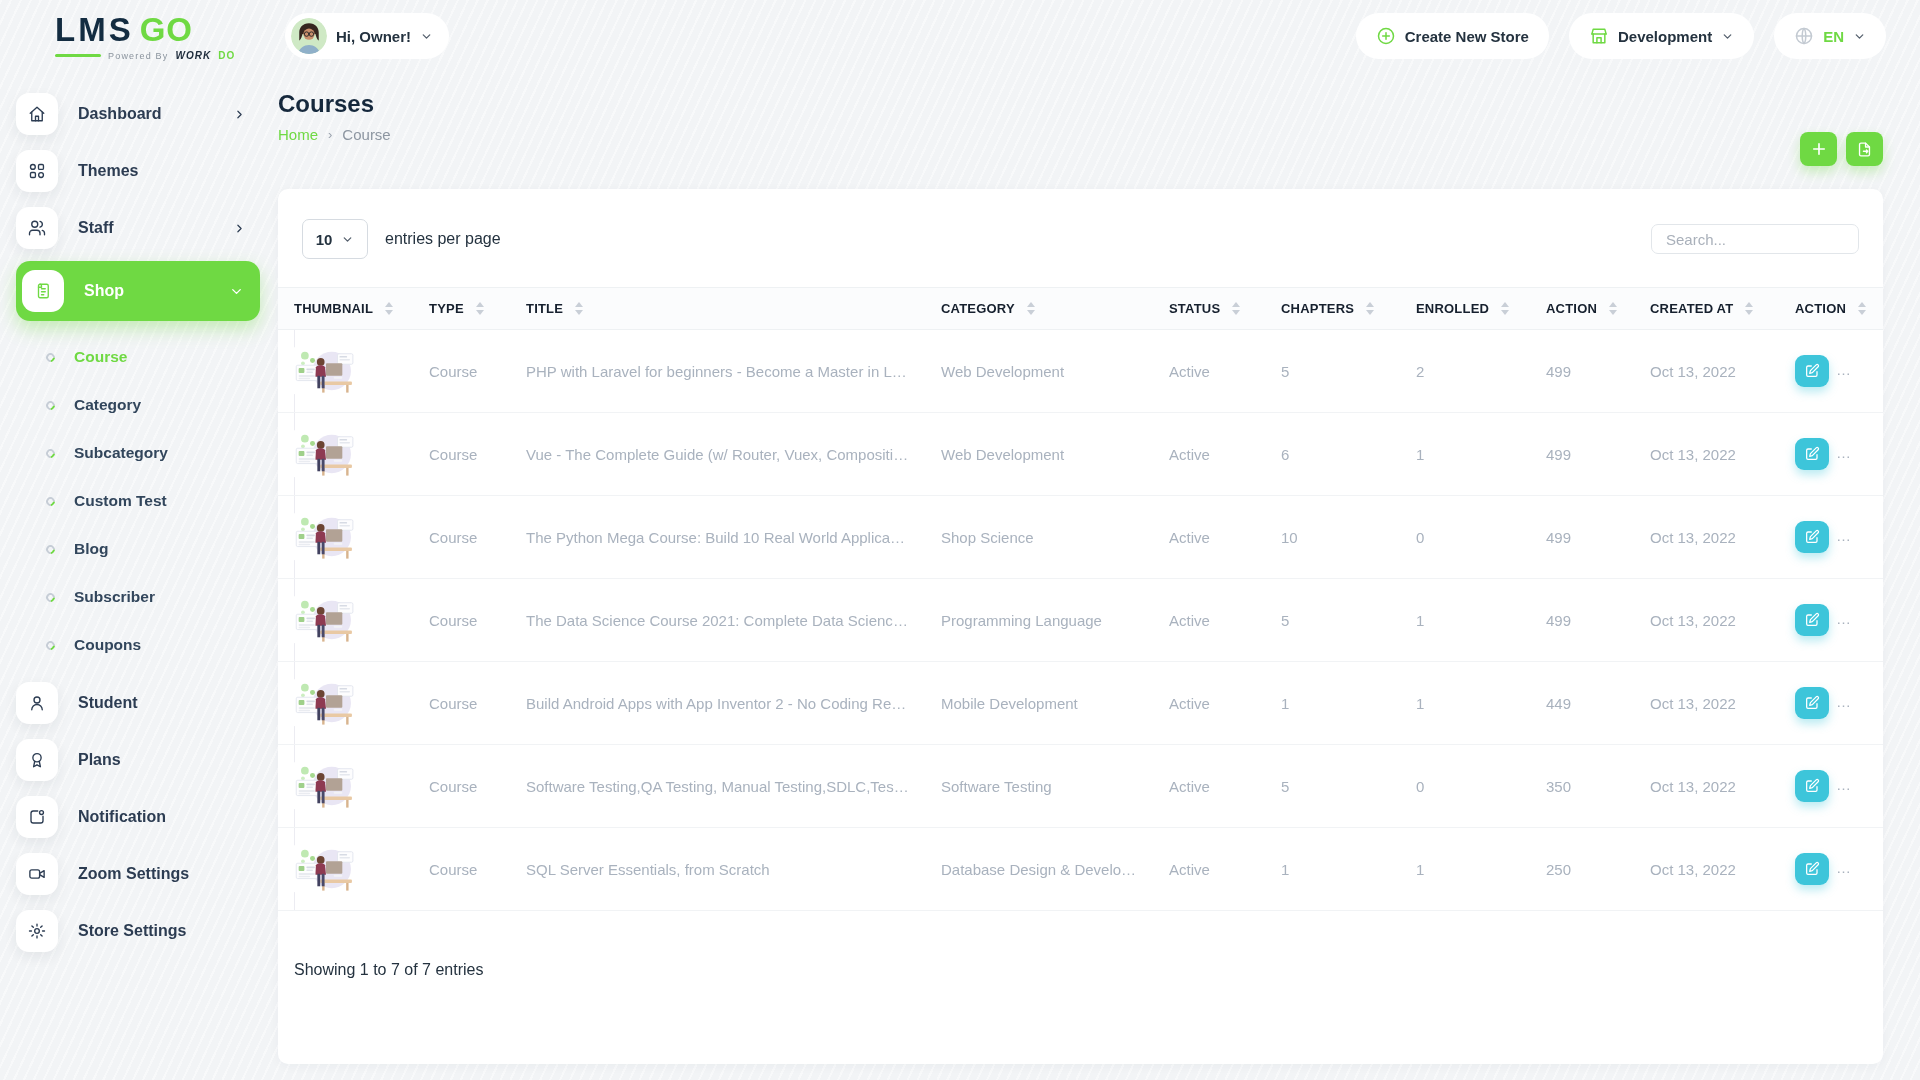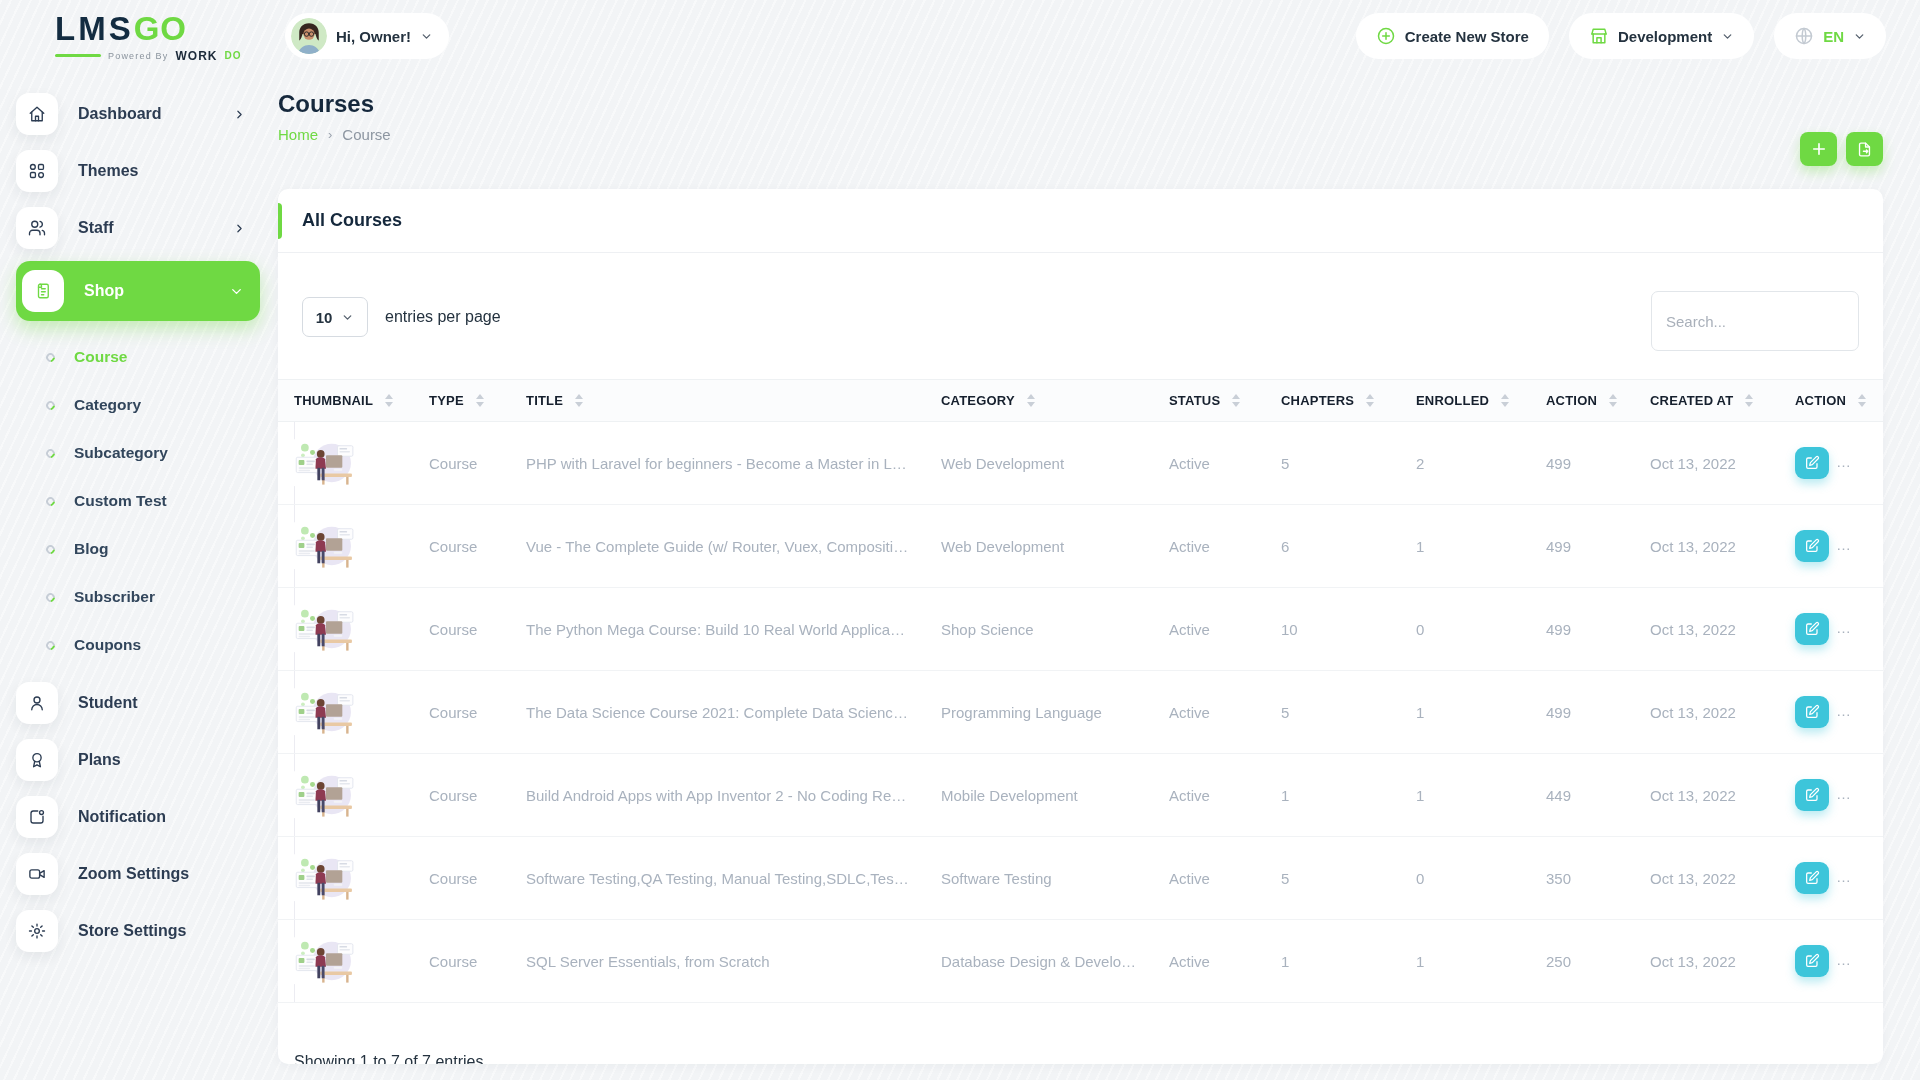--- a/index.html
+++ b/index.html
@@ -8,27 +8,27 @@
     font-family: "Liberation Sans", "DejaVu Sans", sans-serif;
     background-color:#f2f4f6;
     background-image: repeating-linear-gradient(115deg, rgba(255,255,255,.45) 0 2px, rgba(255,255,255,0) 2px 9px);
     position:relative; overflow:hidden; color:#24323f;
   }
   svg { display:block; }
 
   
   .app-header { display:flex; align-items:center; height:72px; padding:0 34px 0 55px; }
   .logo-block { width:230px; }
-  .logo-line1 { display:flex; align-items:baseline; }
+  .logo-line1 { display:flex; align-items:baseline; gap:6px; }
   .logo-dark { font-size:33px; font-weight:800; letter-spacing:3px; color:#132c41; }
   .logo-green { font-size:33px; font-weight:800; letter-spacing:1px; color:#6fd943; }
   .powered { display:flex; align-items:center; gap:7px; margin-top:1px; }
   .powered-line { width:46px; height:3.5px; background:#6fd943; border-radius:2px; }
   .powered-prefix { font-size:9px; letter-spacing:1.2px; color:#8b949e; font-weight:400; }
-  .powered-dark { font-size:12px; font-weight:800; letter-spacing:1px; color:#1c2a3a; }
+  .powered-dark { font-size:10px; font-weight:800; letter-spacing:1px; color:#1c2a3a;font-style:italic; }
   .powered-green { font-size:10px; font-weight:800; letter-spacing:1px; color:#6fd943; }
 
   .hpill { height:46px; background:#fff; border-radius:26px; display:flex; align-items:center;
            gap:9px; padding:0 20px; font-size:15px; color:#24323f; font-weight:600; cursor:pointer; }
   .user-pill { padding:0 16px 0 6px; }
   .avatar { width:36px; height:36px; border-radius:50%; overflow:hidden; flex:0 0 auto; }
   .hdr-right { margin-left:auto; display:flex; align-items:center; gap:20px; }
   .chev { color:#55606d; }
   .lang-label { color:#6fd943; font-weight:700; }
   .icon-green { color:#6fd943; }
@@ -68,22 +68,22 @@
                box-shadow:0 2px 12px rgba(30,46,66,.04); overflow:hidden; }
   .card-head { height:64px; display:flex; align-items:center; padding:0 24px; border-bottom:1px solid #eef0f3; position:relative; }
   .card-head::before { content:""; position:absolute; left:0; top:14px; width:4px; height:36px; background:#6fd943; border-radius:0 4px 4px 0; }
   .card-title { font-size:18px; font-weight:700; color:#15283c; }
 
   .controls { display:flex; align-items:center; padding:30px 24px 28px; }
   .select-box { width:66px; height:40px; border:1px solid #d6dbe1; border-radius:7px; background:#fff;
                 display:flex; align-items:center; justify-content:center; gap:9px; font-size:15px; color:#24323f;
                 font-weight:600; cursor:pointer; }
   .entries-label { margin-left:17px; font-size:16px; color:#24323f; }
-  .search-input { width:208px; height:60px; border:1px solid #e2e6ea; border-radius:7px; padding:0 14px;
-                  font-size:15px; color:#24323f; margin-left:auto; outline:none; font-family:inherit; background:#fff;margin-top:8px; }
+  .search-input { width:208px; height:30px; border:1px solid #e2e6ea; border-radius:7px; padding:0 14px;
+                  font-size:15px; color:#24323f; margin-left:auto; outline:none; font-family:inherit; background:#fff; }
   .search-input::placeholder { color:#a9b0ba; }
 
   table { width:100%; border-collapse:collapse; table-layout:fixed; }
   thead th { height:42px; background:#fbfcfd; font-size:13px; font-weight:800; color:#16202e; text-align:left;
              padding:0 16px; letter-spacing:.2px; border-top:1px solid #eef1f3; border-bottom:1px solid #eef1f3; white-space:nowrap; }
   .th-inner { display:flex; align-items:center; }
   .sort { display:inline-flex; flex-direction:column; gap:3px; margin-left:12px; cursor:pointer; }
   .sort .up { width:0; height:0; border-left:4px solid transparent; border-right:4px solid transparent; border-bottom:5px solid #c9cfd7; }
   .sort .down { width:0; height:0; border-left:4px solid transparent; border-right:4px solid transparent; border-top:5px solid #c9cfd7; }
   tbody td { height:78px; padding:0 16px; font-size:15px; color:#a9b2be; border-bottom:1px solid #f1f3f5;
@@ -340,23 +340,20 @@
               <path d="M13.5 3H7a2 2 0 0 0-2 2v14a2 2 0 0 0 2 2h10a2 2 0 0 0 2-2V8.5z"></path>
               <path d="M13.5 3v5.5H19"></path>
               <path d="M10.5 14.5h6.2m0 0l-2-2m2 2l-2 2"></path>
             </svg>
           </span>
         </button>
     </div>
   </div>
 
   <section class="page-card">
-    <div class="card-head">
-      <span class="card-title">All Courses</span>
-    </div>
 
     <div class="controls">
       <div class="select-box">
         <span>10</span>
         <span class="chev">
             <svg width="13" height="13" viewBox="0 0 24 24" fill="none" stroke="currentColor" stroke-width="2.4" stroke-linecap="round" stroke-linejoin="round">
               <path d="M6 9l6 6 6-6"></path>
             </svg>
           </span>
       </div>

